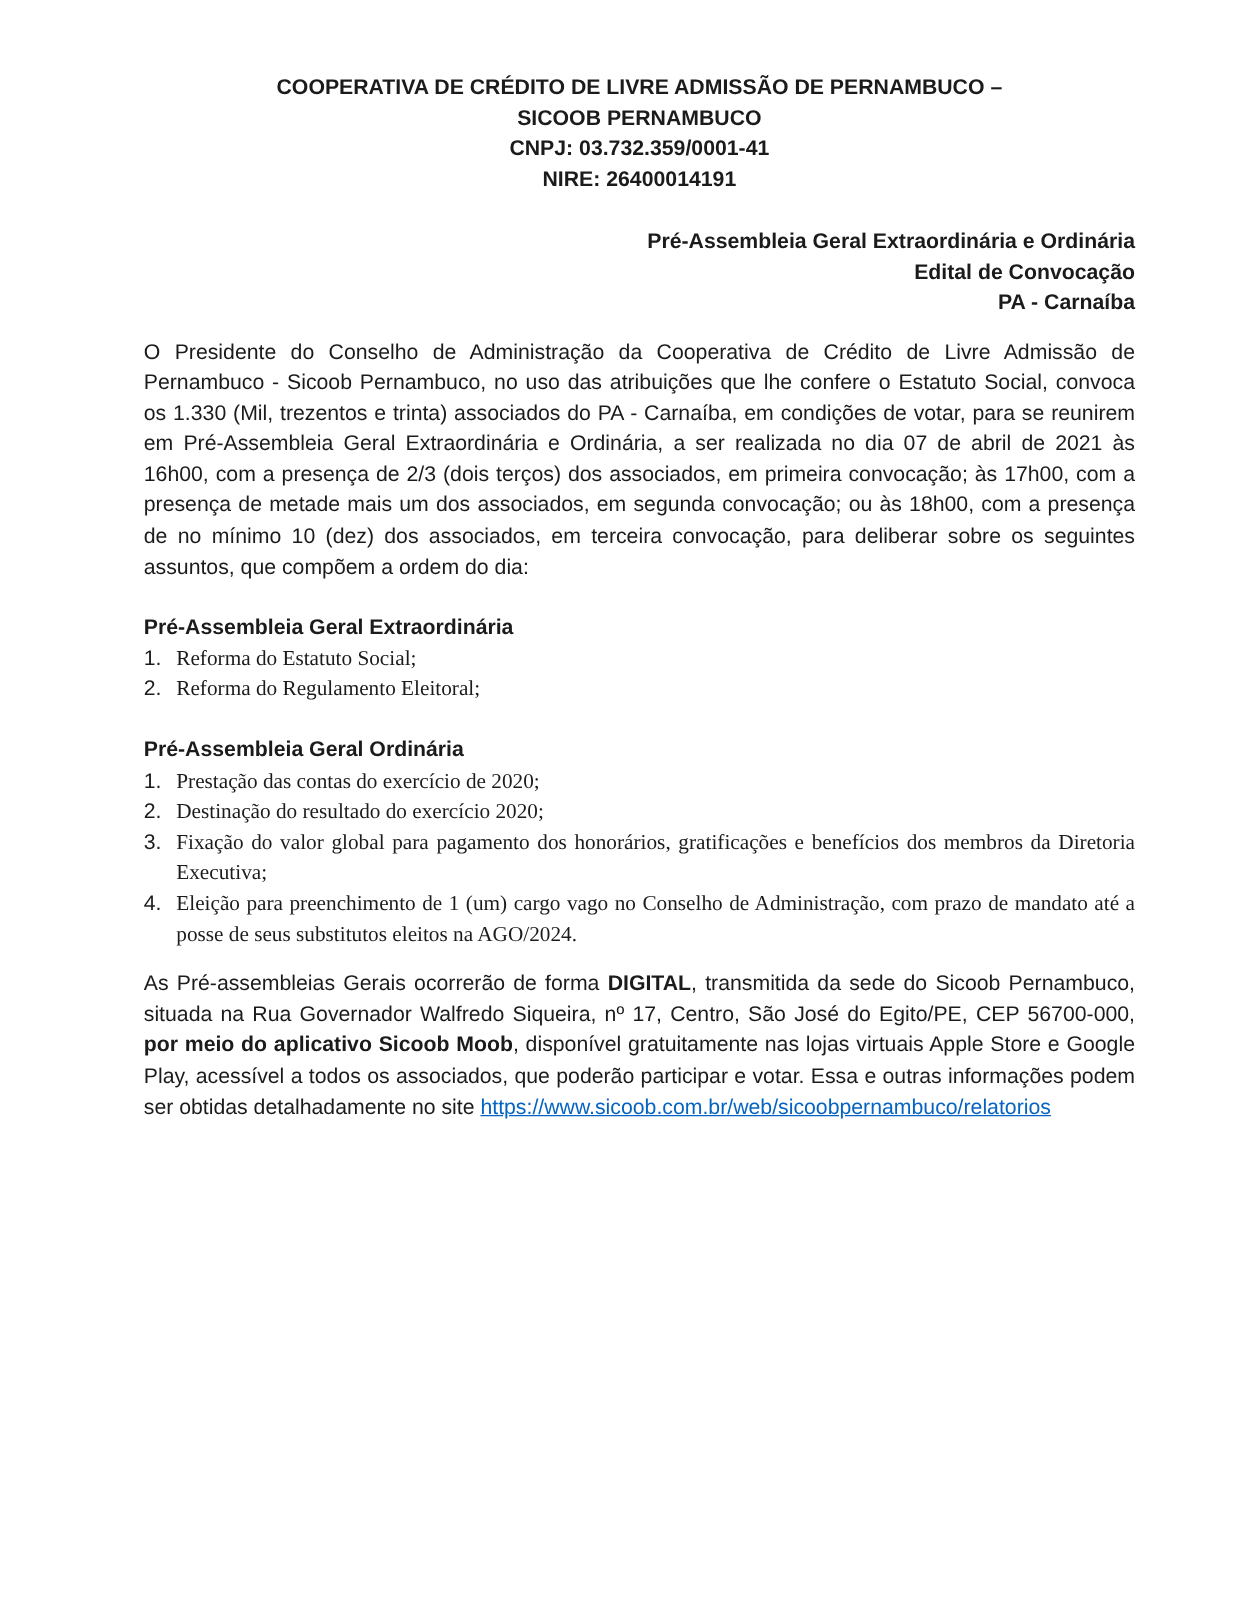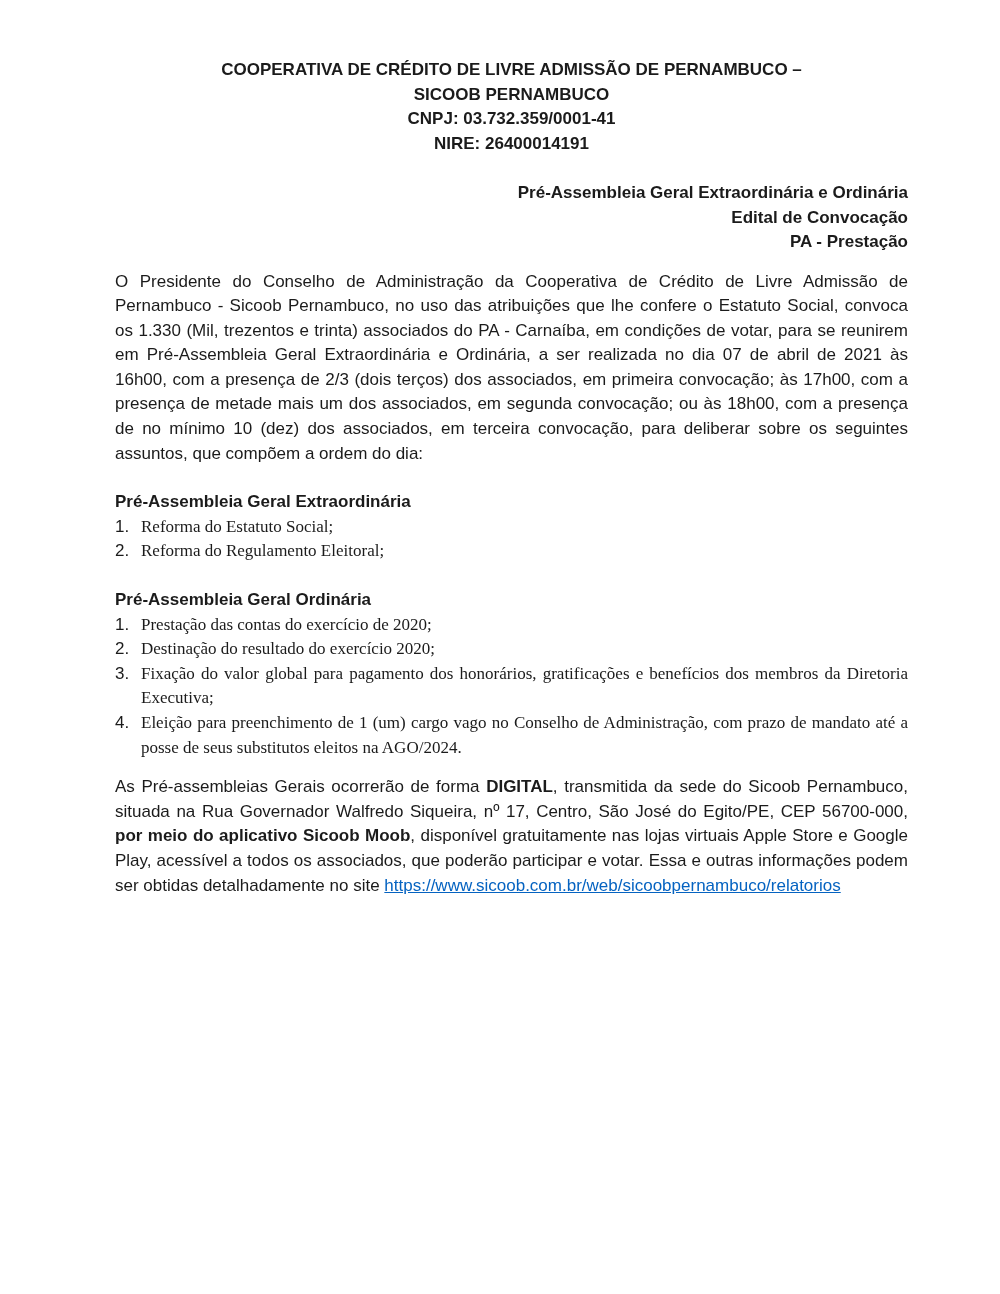--- a/index.html
+++ b/index.html
@@ -105,21 +105,21 @@
   <div class="doc-header">
     <div>COOPERATIVA DE CRÉDITO DE LIVRE ADMISSÃO DE PERNAMBUCO –</div>
     <div>SICOOB PERNAMBUCO</div>
     <div>CNPJ: 03.732.359/0001-41</div>
     <div>NIRE: 26400014191</div>
   </div>
 
   <div class="title-block">
     <div>Pré-Assembleia Geral Extraordinária e Ordinária</div>
     <div>Edital de Convocação</div>
-    <div>PA - Prestação</div>
+    <div>PA - Carnaíba</div>
   </div>
 
   <div class="para">O Presidente do Conselho de Administração da Cooperativa de Crédito de Livre Admissão de Pernambuco - Sicoob Pernambuco, no uso das atribuições que lhe confere o Estatuto Social, convoca os 1.330 (Mil, trezentos e trinta) associados do PA - Carnaíba, em condições de votar, para se reunirem em Pré-Assembleia Geral Extraordinária e Ordinária, a ser realizada no dia 07 de abril de 2021 às 16h00, com a presença de 2/3 (dois terços) dos associados, em primeira convocação; às 17h00, com a presença de metade mais um dos associados, em segunda convocação; ou às 18h00, com a presença de no mínimo 10 (dez) dos associados, em terceira convocação, para deliberar sobre os seguintes assuntos, que compõem a ordem do dia:</div>
 
   <div>
       <div class="section">
         <div class="section-title">Pré-Assembleia Geral Extraordinária</div>
         <div class="list-item">
           <span class="num">1.</span>
           <span class="txt">Reforma do Estatuto Social;</span>

